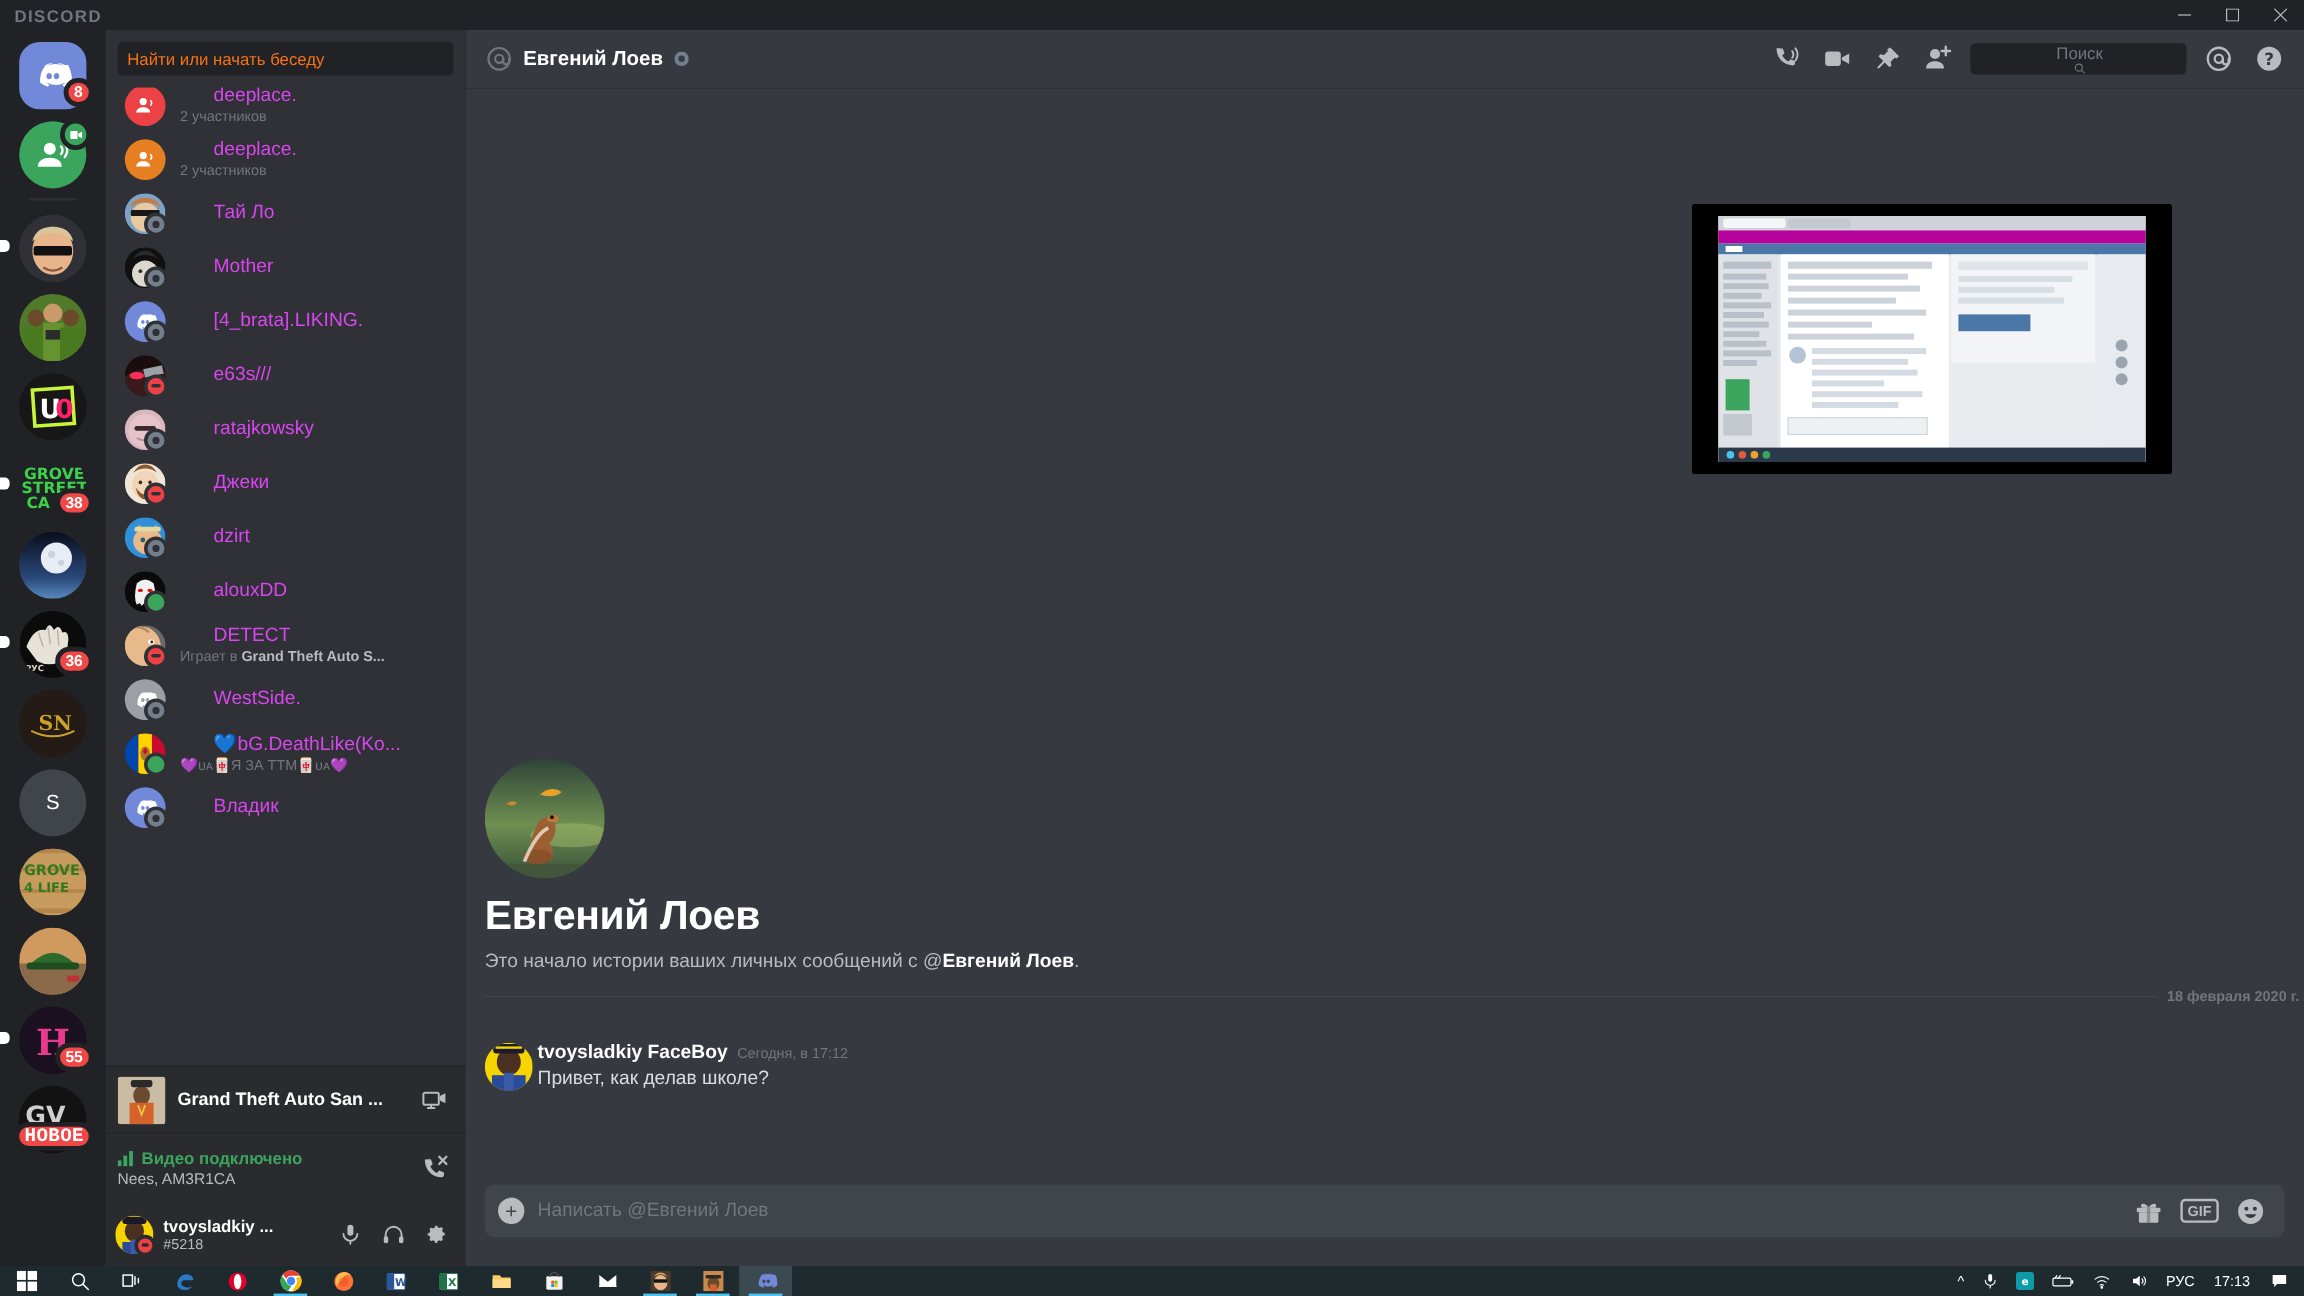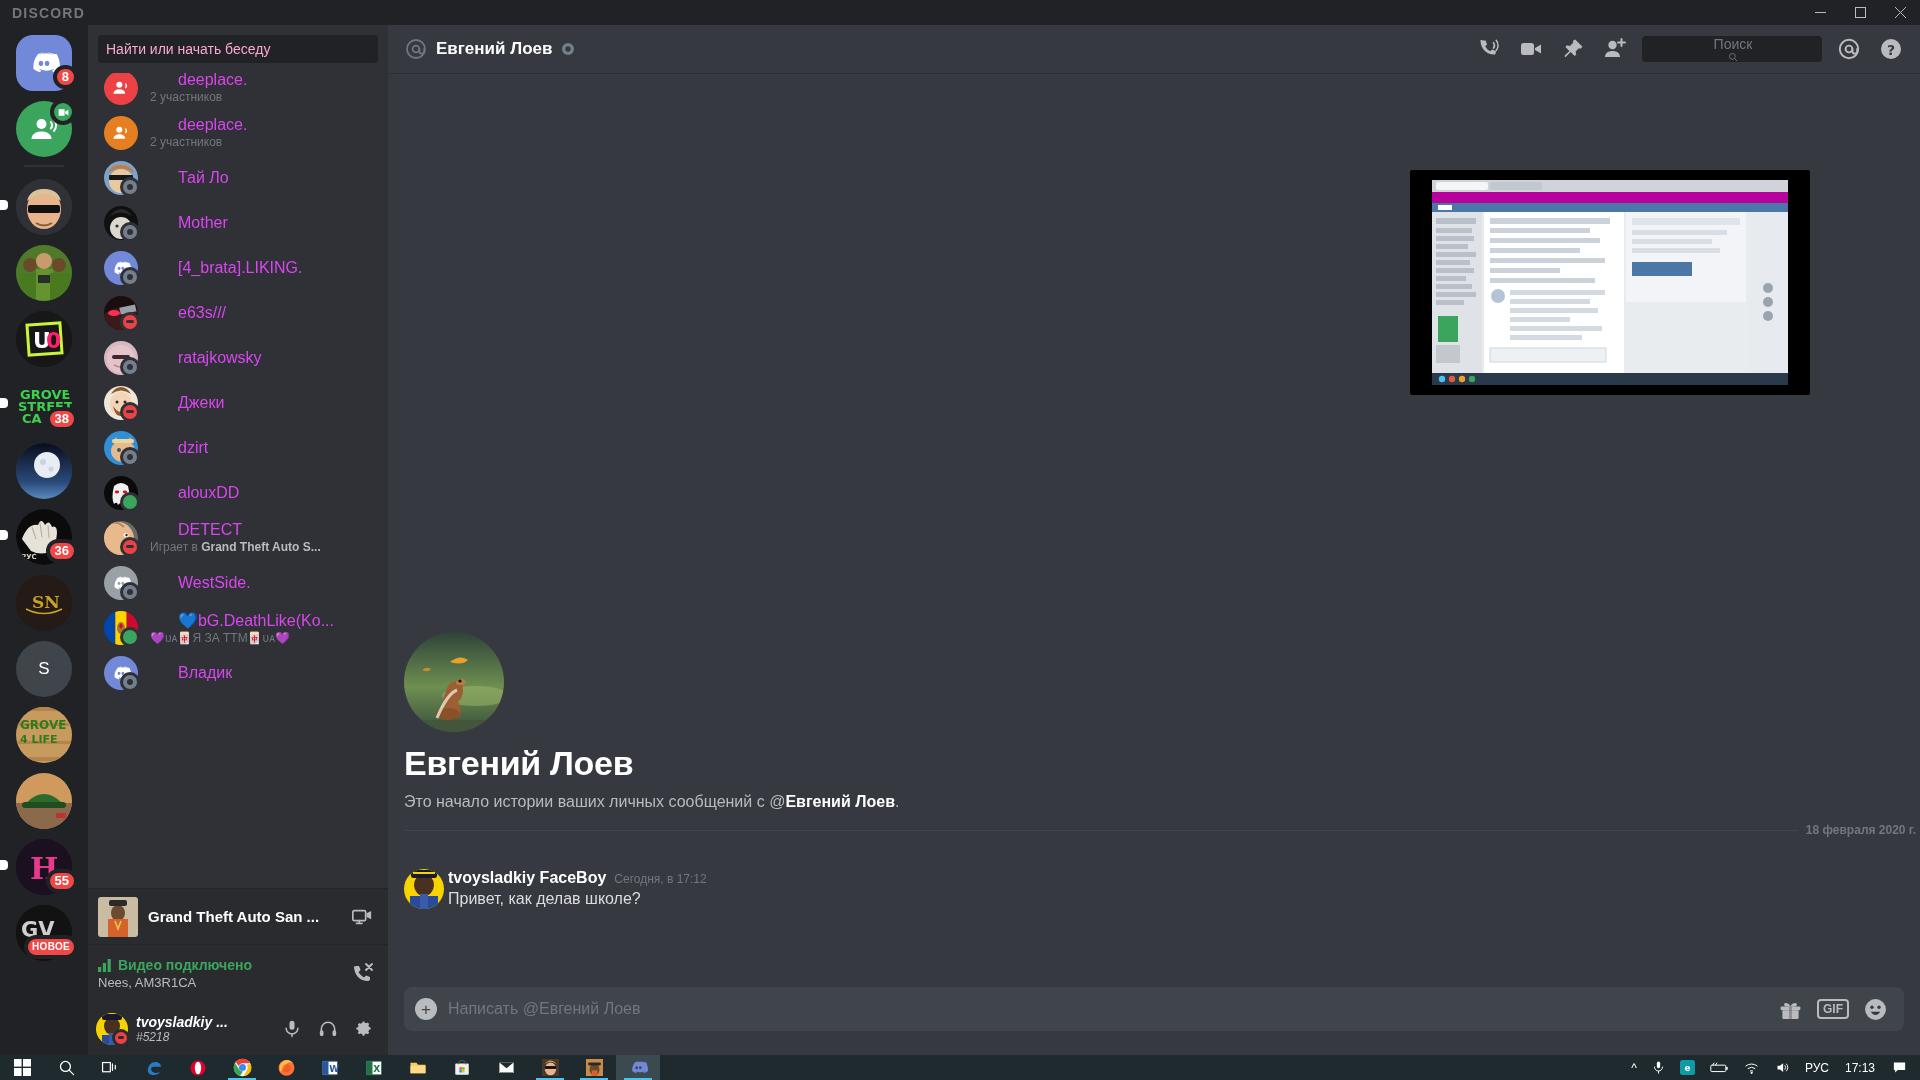--- a/index.html
+++ b/index.html
@@ -43,37 +43,37 @@
     justify-content: center; color: #fff; font-size: 17px; font-weight: 500;
     background: #36393f;
   }
   .guild-icon.sq { border-radius: 17px; }
   .guild-badge {
     position: absolute; right: 10px; bottom: 0px; min-width: 24px; height: 24px;
     background: #f04747; border: 4px solid #202225; border-radius: 14px;
     color: #fff; font-size: 13px; font-weight: bold; line-height: 16px;
     padding: 0 5px; display: flex; align-items: center; justify-content: center;
   }
-  .guild-badge.wide { font-size: 10px; letter-spacing: .3px; padding: 0 4px; }
+  .guild-badge.wide { font-size: 16px; letter-spacing: .3px; padding: 0 4px; font-family: Liberation Mono, monospace; }
   .cam-badge {
     position: absolute; right: 12px; top: 0px; width: 26px; height: 26px;
     background: #3ba55d; border: 4px solid #202225; border-radius: 50%;
     display: flex; align-items: center; justify-content: center;
   }
   .rail-sep { width: 40px; height: 2px; background: #2f3136; margin: 2px auto 10px 24px; border-radius: 1px; }
 
   
   .sidebar {
     position: absolute; top: 25px; left: 88px; width: 300px; height: 1030px;
     background: #2f3136; display: flex; flex-direction: column;
   }
   .search-wrap { height: 48px; padding: 10px; display: flex; align-items: center; }
   .search-box {
     width: 100%; height: 28px; background: #202225; border-radius: 4px;
-    color: #f9a8d4; font-size: 14px; padding: 0 8px; display: flex; align-items: center;
+    color: #f97316; font-size: 14px; padding: 0 8px; display: flex; align-items: center;
     border: none; outline: none;
   }
   .dm-list { flex: 1; overflow: hidden; position: relative; }
   .dm-item {
     height: 45px; margin: 0 8px; padding: 0 8px; border-radius: 4px;
     display: flex; align-items: center; gap: 12px; cursor: pointer;
   }
   .dm-avatar-wrap { position: relative; width: 34px; height: 34px; flex: 0 0 34px; }
   .dm-avatar {
     width: 34px; height: 34px; border-radius: 50%; overflow: hidden;
@@ -130,21 +130,21 @@
     height: 53px; background: #292b2f; display: flex; align-items: center;
     padding: 0 8px; gap: 8px;
   }
   .user-avatar-wrap { position: relative; width: 32px; height: 32px; flex: 0 0 32px; }
   .user-avatar { width: 32px; height: 32px; border-radius: 50%; overflow: hidden; }
   .user-dot {
     position:absolute; right:-2px; bottom:-2px; width:12px; height:12px;
     border-radius:50%; background:#ed4245; border:3px solid #292b2f; box-sizing:content-box;
   }
   .user-dot::after{content:'';position:absolute;left:3px;top:4.5px;width:6px;height:3px;border-radius:2px;background:#292b2f;}
-  .user-names { flex: 1; min-width: 0; font-style: italic; }
+  .user-names { flex: 1; min-width: 0; }
   .user-name {
     color: #fff; font-size: 14px; font-weight: 600; white-space: nowrap;
     overflow: hidden; text-overflow: ellipsis;
   }
   .user-tag { color: #b9bbbe; font-size: 12px; }
   .user-actions { display: flex; gap: 4px; }
   .icon-btn {
     width: 32px; height: 32px; display: flex; align-items: center;
     justify-content: center; border-radius: 4px; cursor: pointer; color: #b9bbbe;
   }

